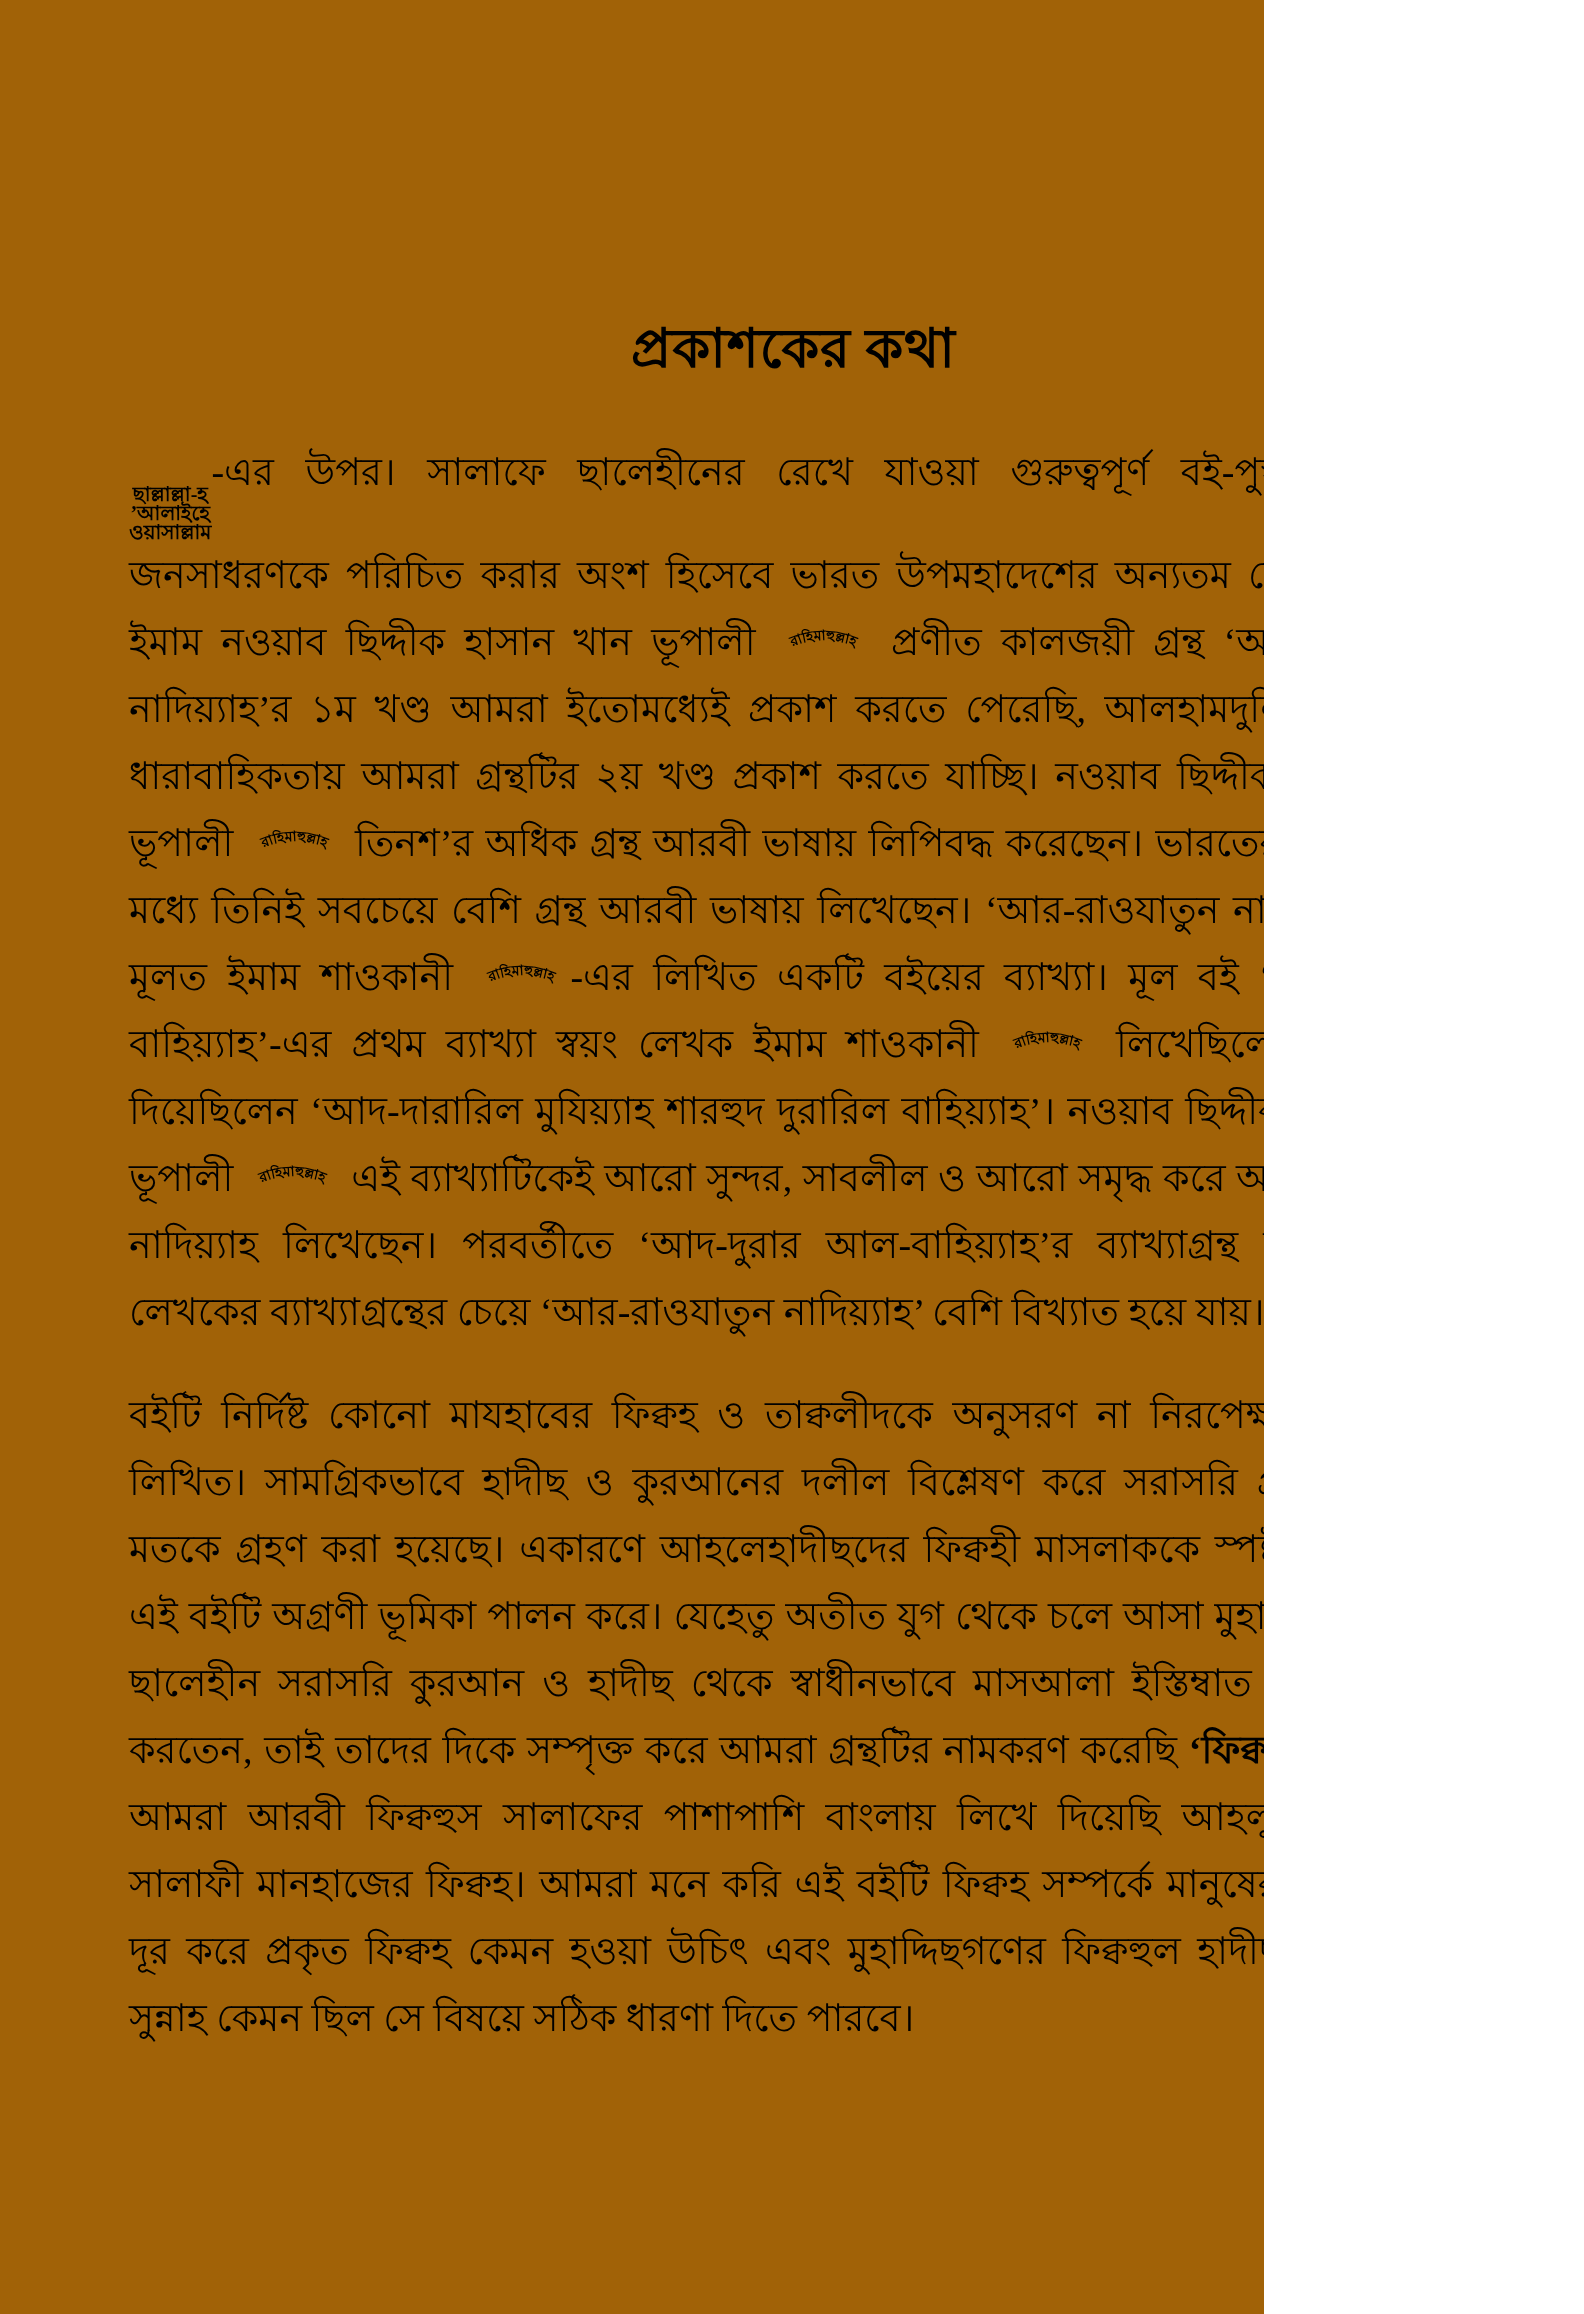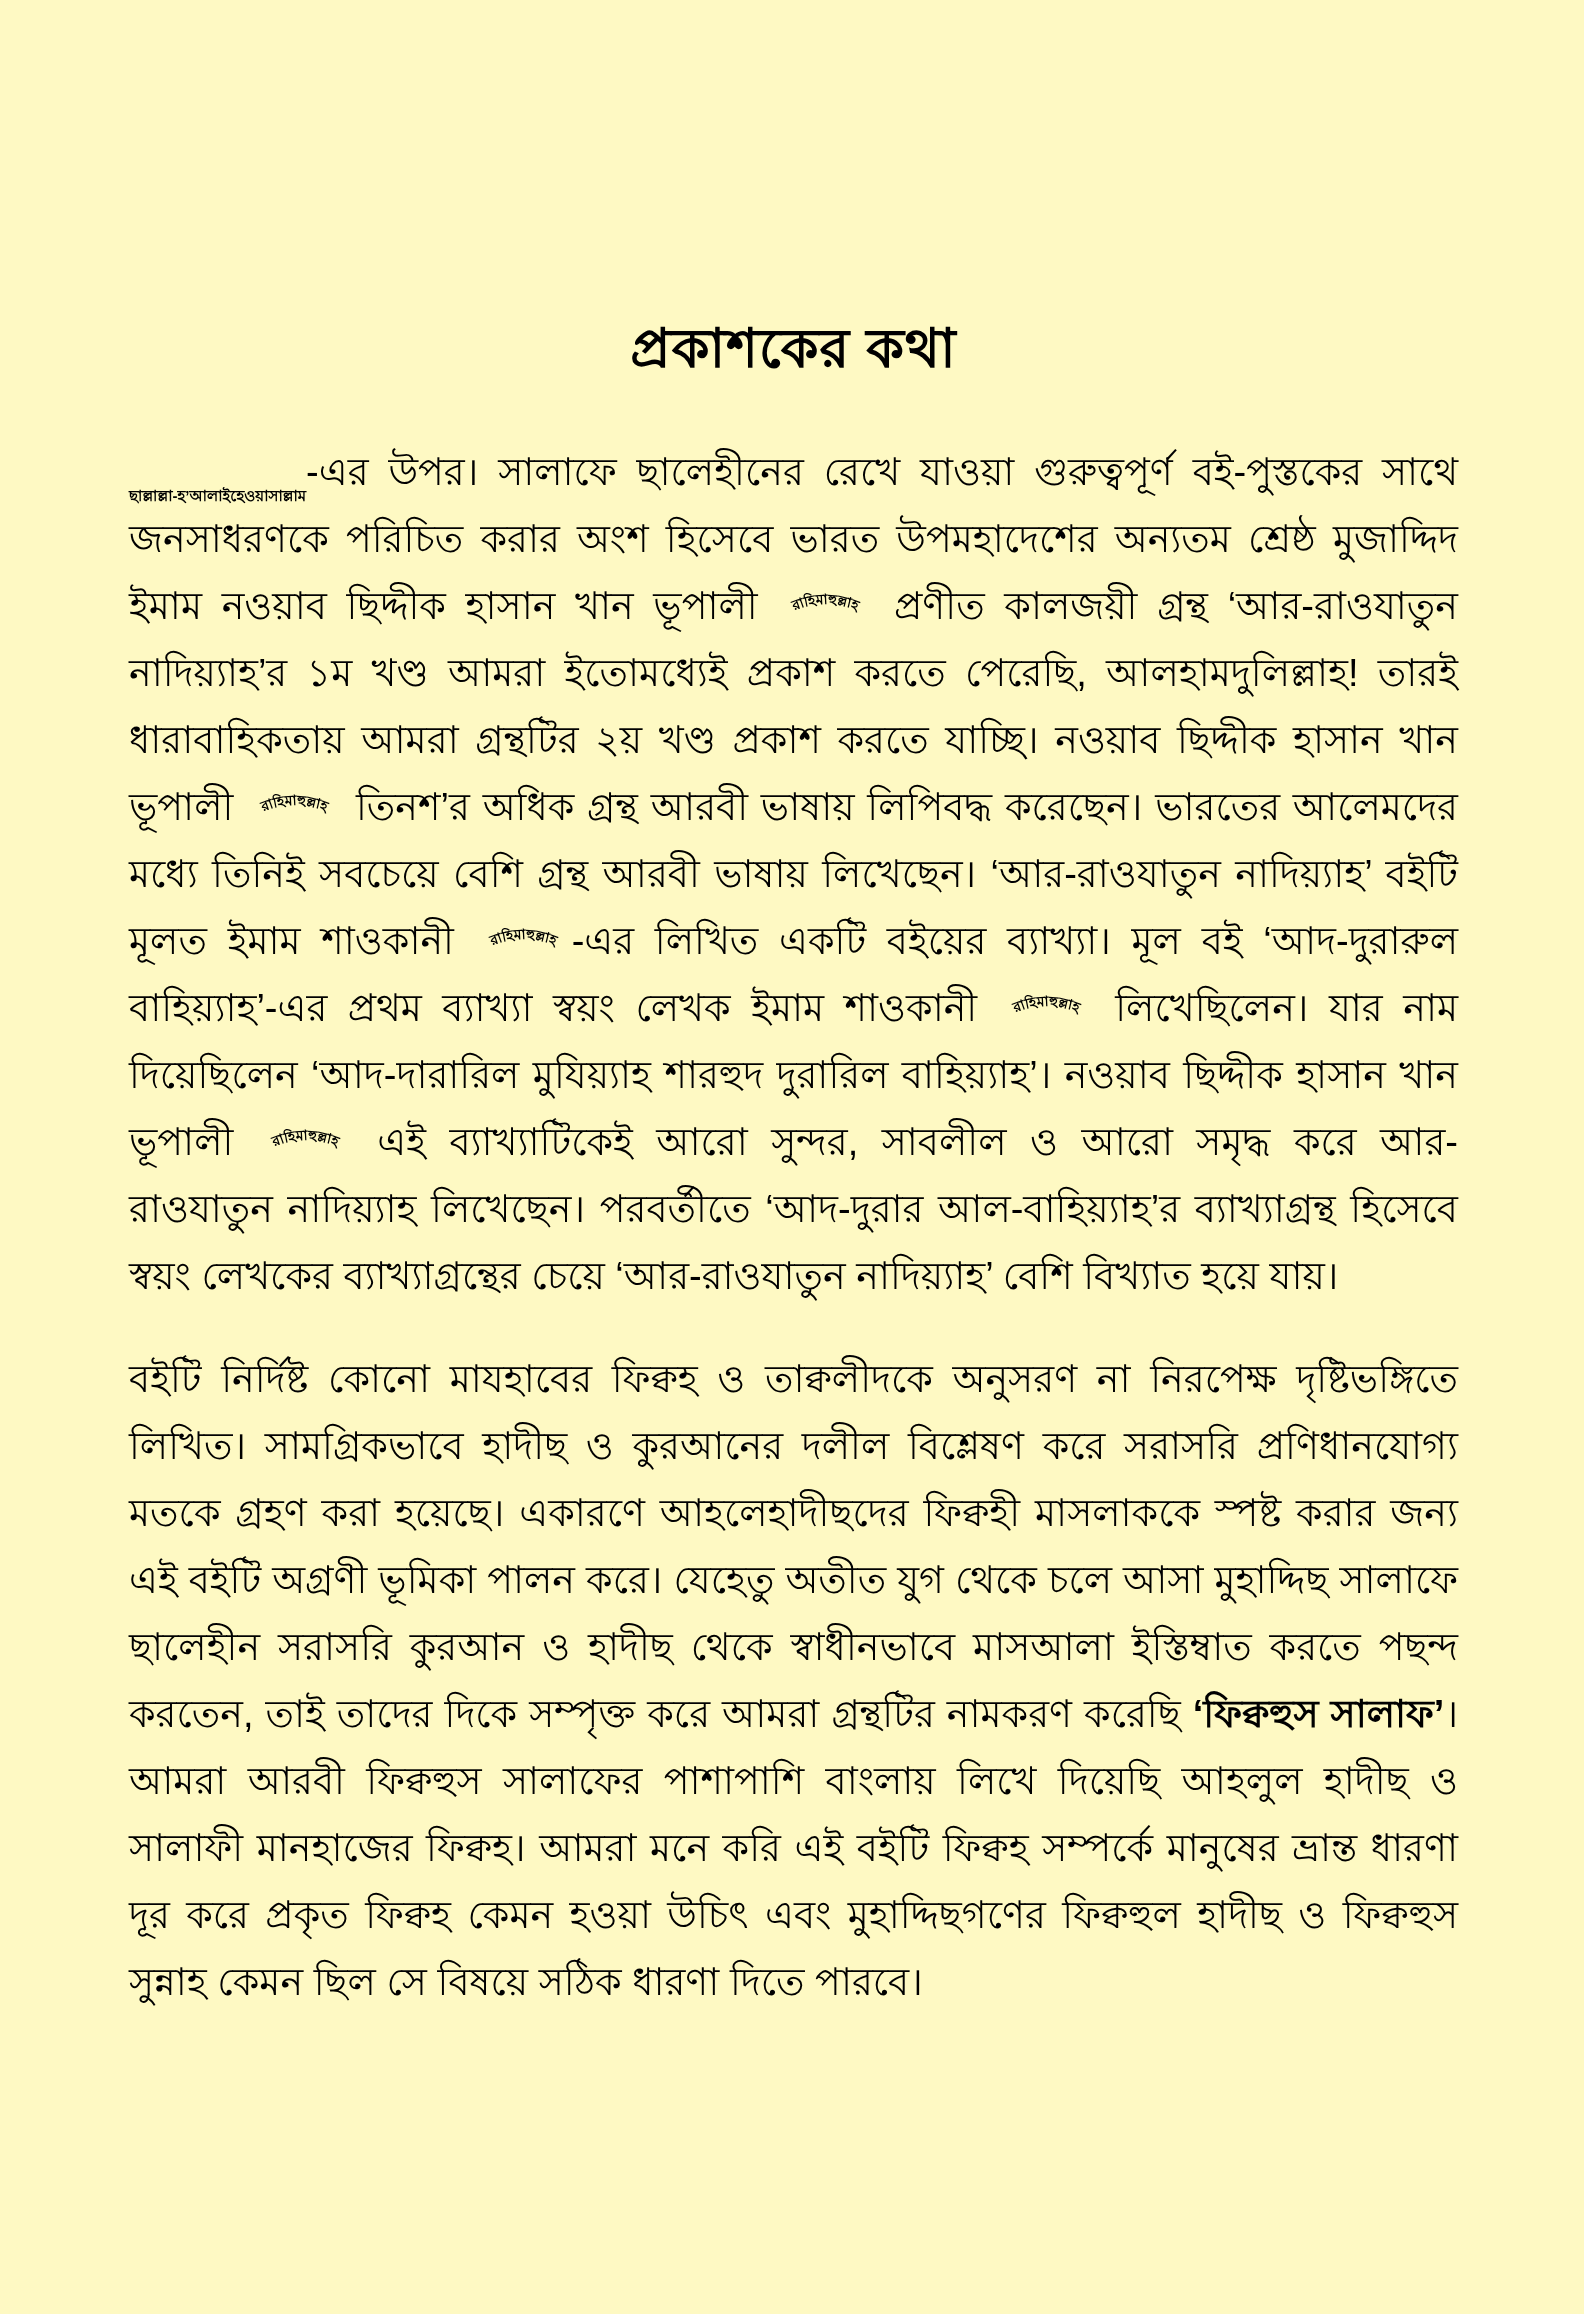--- a/index.html
+++ b/index.html
@@ -1,22 +1,22 @@
 <!DOCTYPE html>
 <html lang="bn"><head>
 <meta charset="utf-8">
 <style>
   html, body { margin:0; padding:0; background:#ffffff; }
   .page {
     position:relative;
-    width:1584px;
+    width:1264px;
     height:2315px;
-    background:#fef9c3;
+    background:#a16207;
     color:#000000;
-    font-family:Liberation Sans, sans-serif;
+    font-family:Liberation Serif, serif;
     overflow:hidden;
   }
   .content {
     position:absolute;
     left:129px;
     top:307px;
     width:1329px;
   }
   .title {
     font-size:54px;
@@ -28,23 +28,23 @@
   p.body {
     font-size:38px;
     line-height:67px;
     text-align:justify;
     margin:0;
   }
   p.body + p.body { margin-top:36px; }
   
   .stack {
     display:inline-flex;
-    flex-direction:row;
+    flex-direction:column;
     align-items:center;
-    font-size:15px;
+    font-size:20px;
     line-height:19px;
     font-weight:bold;
     text-align:center;
     vertical-align:-16px;
     white-space:nowrap;
   }
   
   .arc { vertical-align:-4px; margin:0 1px; }
   .arc text { font-weight:bold; fill:#000; }
   .book-name { font-weight:bold; }

